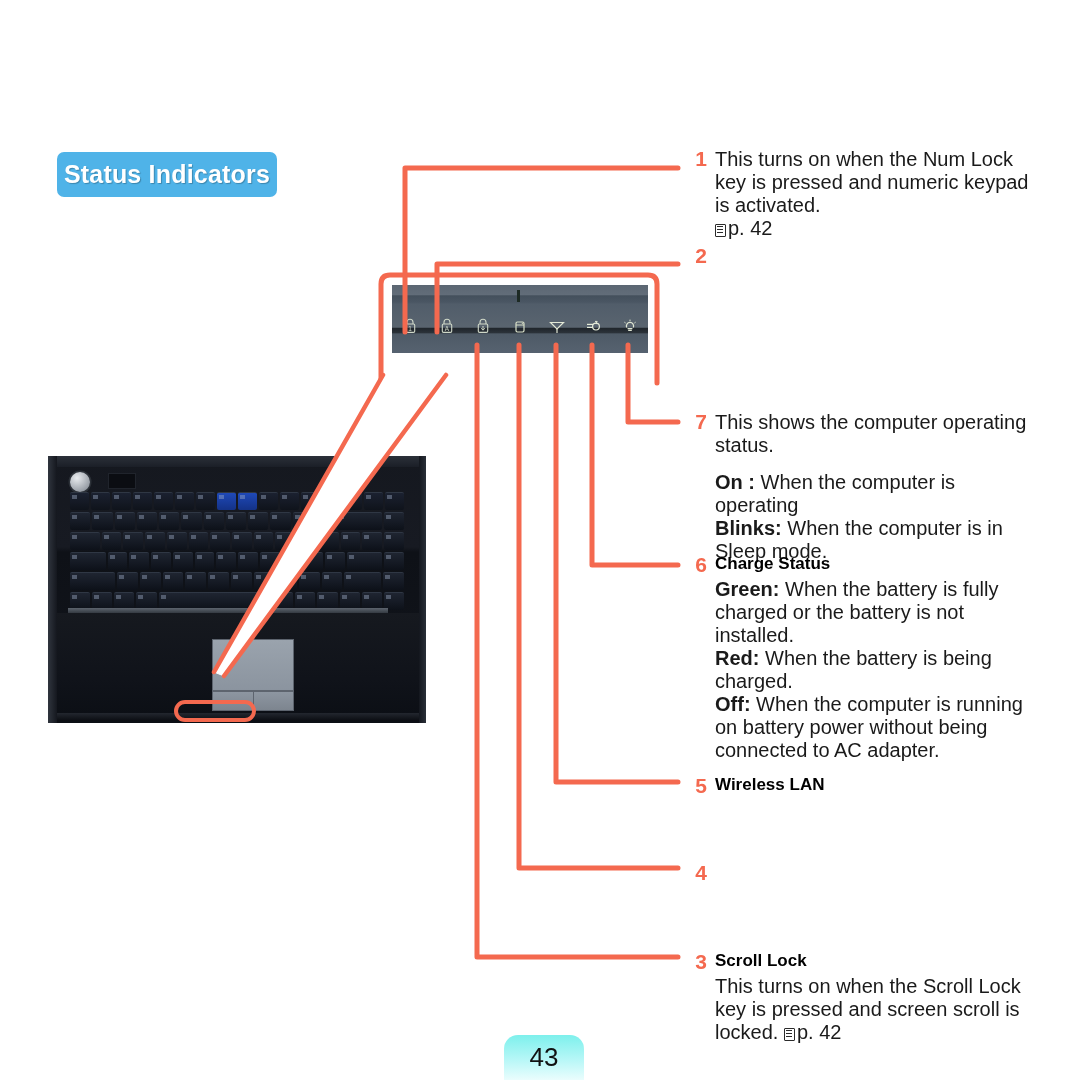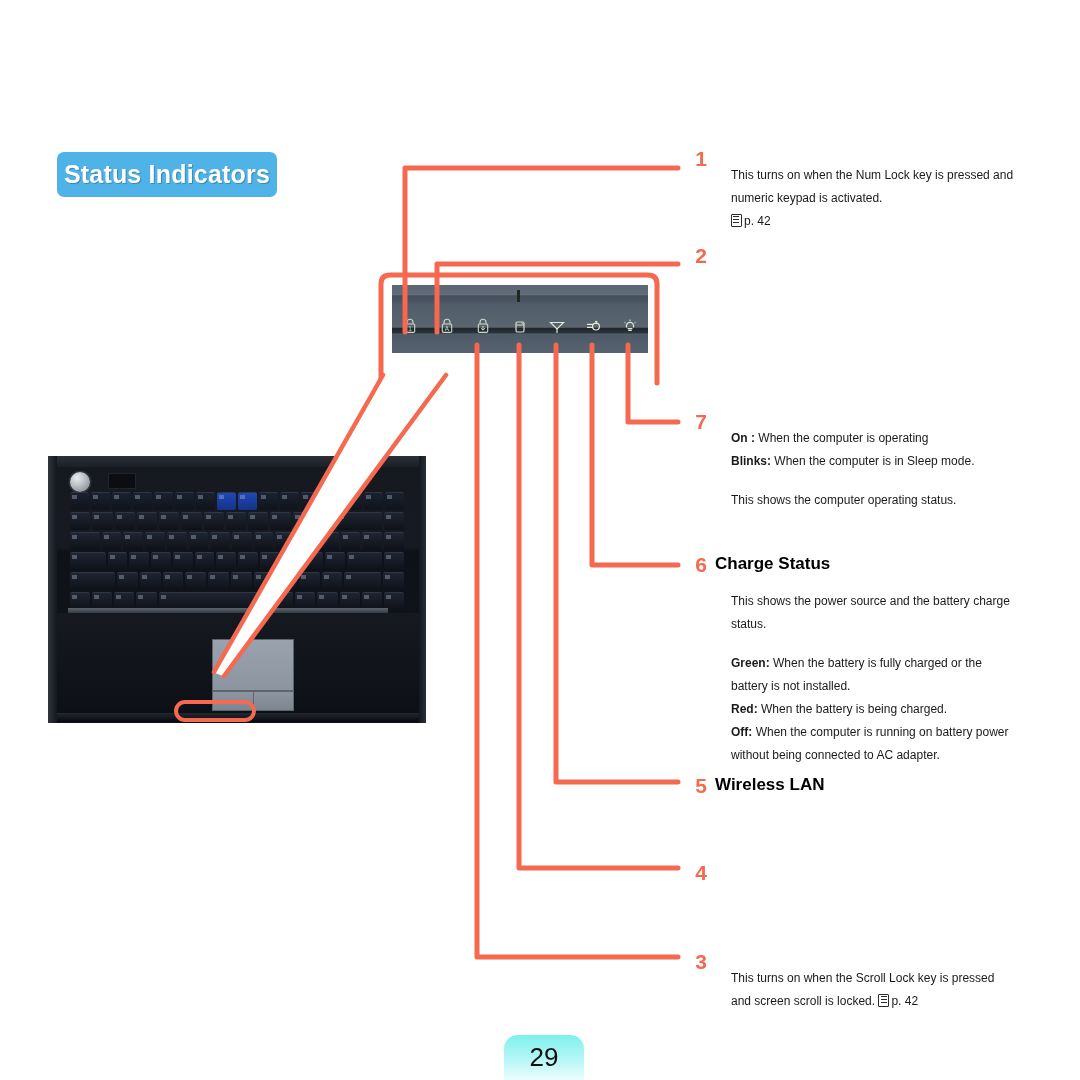--- a/index.html
+++ b/index.html
@@ -173,22 +173,22 @@
   }
   .entry .body { margin-left: 32px; }
   .entry h3 {
     margin: 0 0 4px 0;
     font-size: 17px;
     font-weight: bold;
     color: #000000;
     line-height: 20px;
   }
   .entry p {
-    margin: 16px;
-    font-size: 12px;
+    margin: 0;
+    font-size: 20px;
     line-height: 23px;
     color: #1a1a1a;
   }
   .entry p + p { margin-top: 14px; }
   .entry p b { font-weight: bold; }
   .bookicon {
     display: inline-block;
     width: 11px; height: 13px;
     border: 1.4px solid #2b2b2b;
     border-radius: 1px;
@@ -438,35 +438,34 @@
 
     <div class="entry" style="top:97px;">
       <div class="num">2</div>
       <div class="body">
       </div>
     </div>
 
     <div class="entry" style="top:263px;">
       <div class="num">7</div>
       <div class="body">
+        <p>This shows the computer operating status.</p>
         <p>
           <b>On :</b>
           <span>When the computer is operating</span><br>
           <b>Blinks:</b>
           <span>When the computer is in Sleep mode.</span>
         </p>
-        <p>This shows the computer operating status.</p>
       </div>
     </div>
 
     <div class="entry" style="top:406px;">
       <div class="num">6</div>
       <div class="body">
         <h3>Charge Status</h3>
-        <p>This shows the power source and the battery charge status.</p>
         <p>
           <b>Green:</b>
           <span>When the battery is fully charged or the battery is not installed.</span><br>
           <b>Red:</b>
           <span>When the battery is being charged.</span><br>
           <b>Off:</b>
           <span>When the computer is running on battery power without being connected to AC adapter.</span>
         </p>
       </div>
     </div>
@@ -480,25 +479,26 @@
 
     <div class="entry" style="top:714px;">
       <div class="num">4</div>
       <div class="body">
       </div>
     </div>
 
     <div class="entry" style="top:803px;">
       <div class="num">3</div>
       <div class="body">
+        <h3>Scroll Lock</h3>
         <p><span>This turns on when the Scroll Lock key is pressed and screen scroll is locked.</span>
           <span class="bookicon"></span><span>p. 42</span>
         </p>
       </div>
     </div>
 
   </div>
 
   <div class="pagenum">
-    <span>29</span>
+    <span>43</span>
   </div>
 
 </div>
 
 </body></html>

